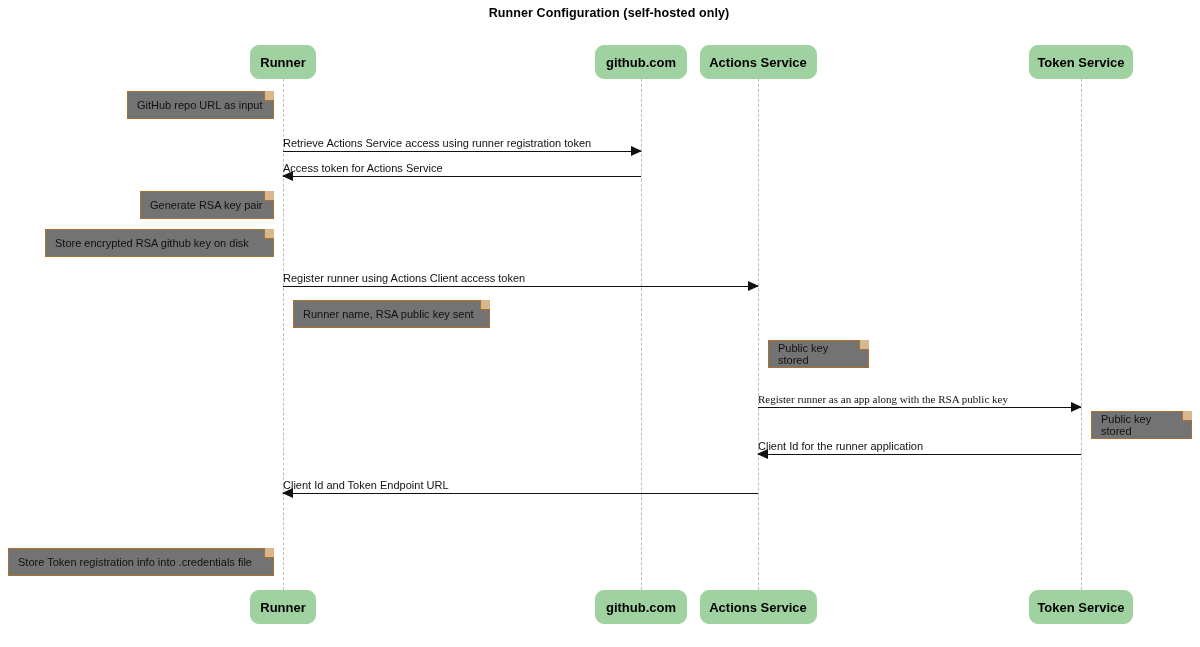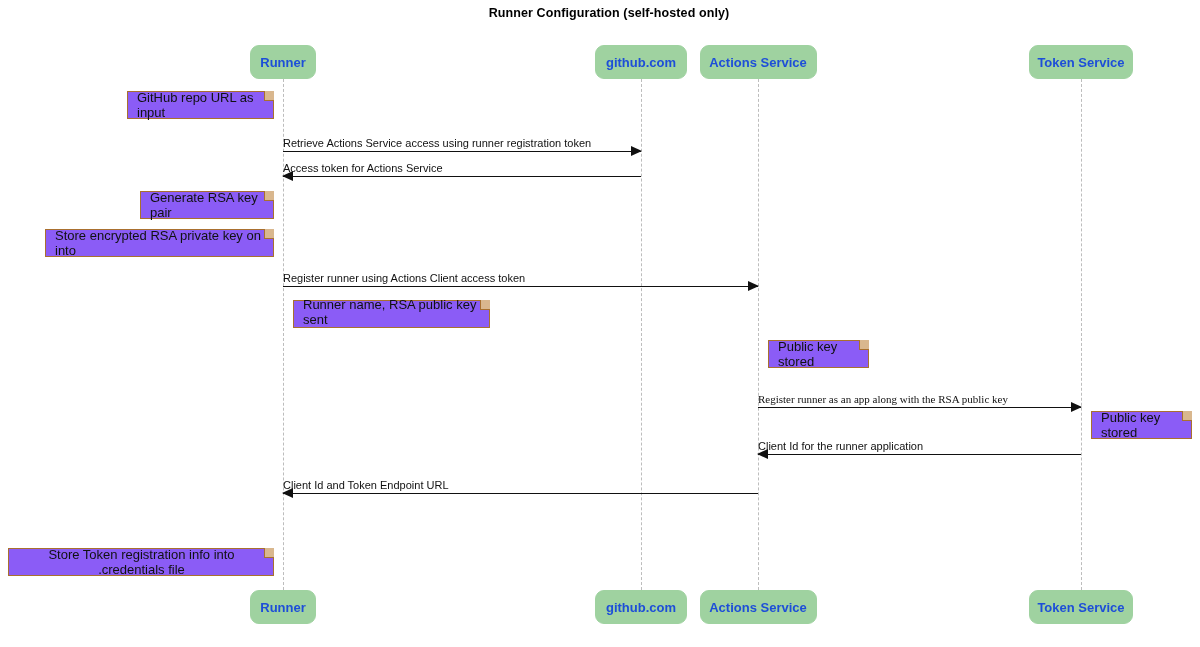--- a/index.html
+++ b/index.html
@@ -13,27 +13,27 @@
     position:absolute;left:9px;top:6px;width:1200px;text-align:center;
     font-size:12.5px;font-weight:bold;color:#000;letter-spacing:0.1px;
   }
   .lifeline{
     position:absolute;width:0;border-left:1px dashed #bdbdbd;
   }
   .participant{
     position:absolute;height:34px;border-radius:9px;
     background:#9fd2a0;border:1px solid #9fd2a0;
     display:flex;align-items:center;justify-content:center;
-    font-size:13px;font-weight:bold;color:#1d4ed8;
+    font-size:13px;font-weight:bold;color:#000000;
     box-sizing:border-box;
   }
   .note{
     position:absolute;box-sizing:border-box;
-    background:#8b5cf6;border:1px solid #a9702f;
-    font-size:13px;color:#111;
+    background:#737373;border:1px solid #a9702f;
+    font-size:11px;color:#111;
     display:flex;align-items:center;
     padding:0 8px 0 9px;
     height:28px;
   }
   .note .fold{
     position:absolute;right:-1px;top:-1px;width:9px;height:9px;
     background:#d9b78e;
     border-left:1px solid #a9702f;border-bottom:1px solid #a9702f;
   }
   .msg{position:absolute;height:1px;}
@@ -117,24 +117,24 @@
     </div>
     <div class="note" style="left: 127px; top: 91px; width: 147px;">
       <span>GitHub repo URL as input</span>
       <span class="fold"></span>
     </div>
     <div class="note" style="left: 140px; top: 191px; width: 134px;">
       <span>Generate RSA key pair</span>
       <span class="fold"></span>
     </div>
     <div class="note" style="left: 45px; top: 229px; width: 229px;">
-      <span>Store encrypted RSA private key on into</span>
+      <span>Store encrypted RSA github key on disk</span>
       <span class="fold"></span>
     </div>
-    <div class="note" style="left: 293px; top: 300px; width: 197px; align-items: flex-end;">
+    <div class="note" style="left: 293px; top: 300px; width: 197px;">
       <span>Runner name, RSA public key sent</span>
       <span class="fold"></span>
     </div>
     <div class="note" style="left: 768px; top: 340px; width: 101px;">
       <span>Public key stored</span>
       <span class="fold"></span>
     </div>
     <div class="note" style="left: 1091px; top: 411px; width: 101px;">
       <span>Public key stored</span>
       <span class="fold"></span>

